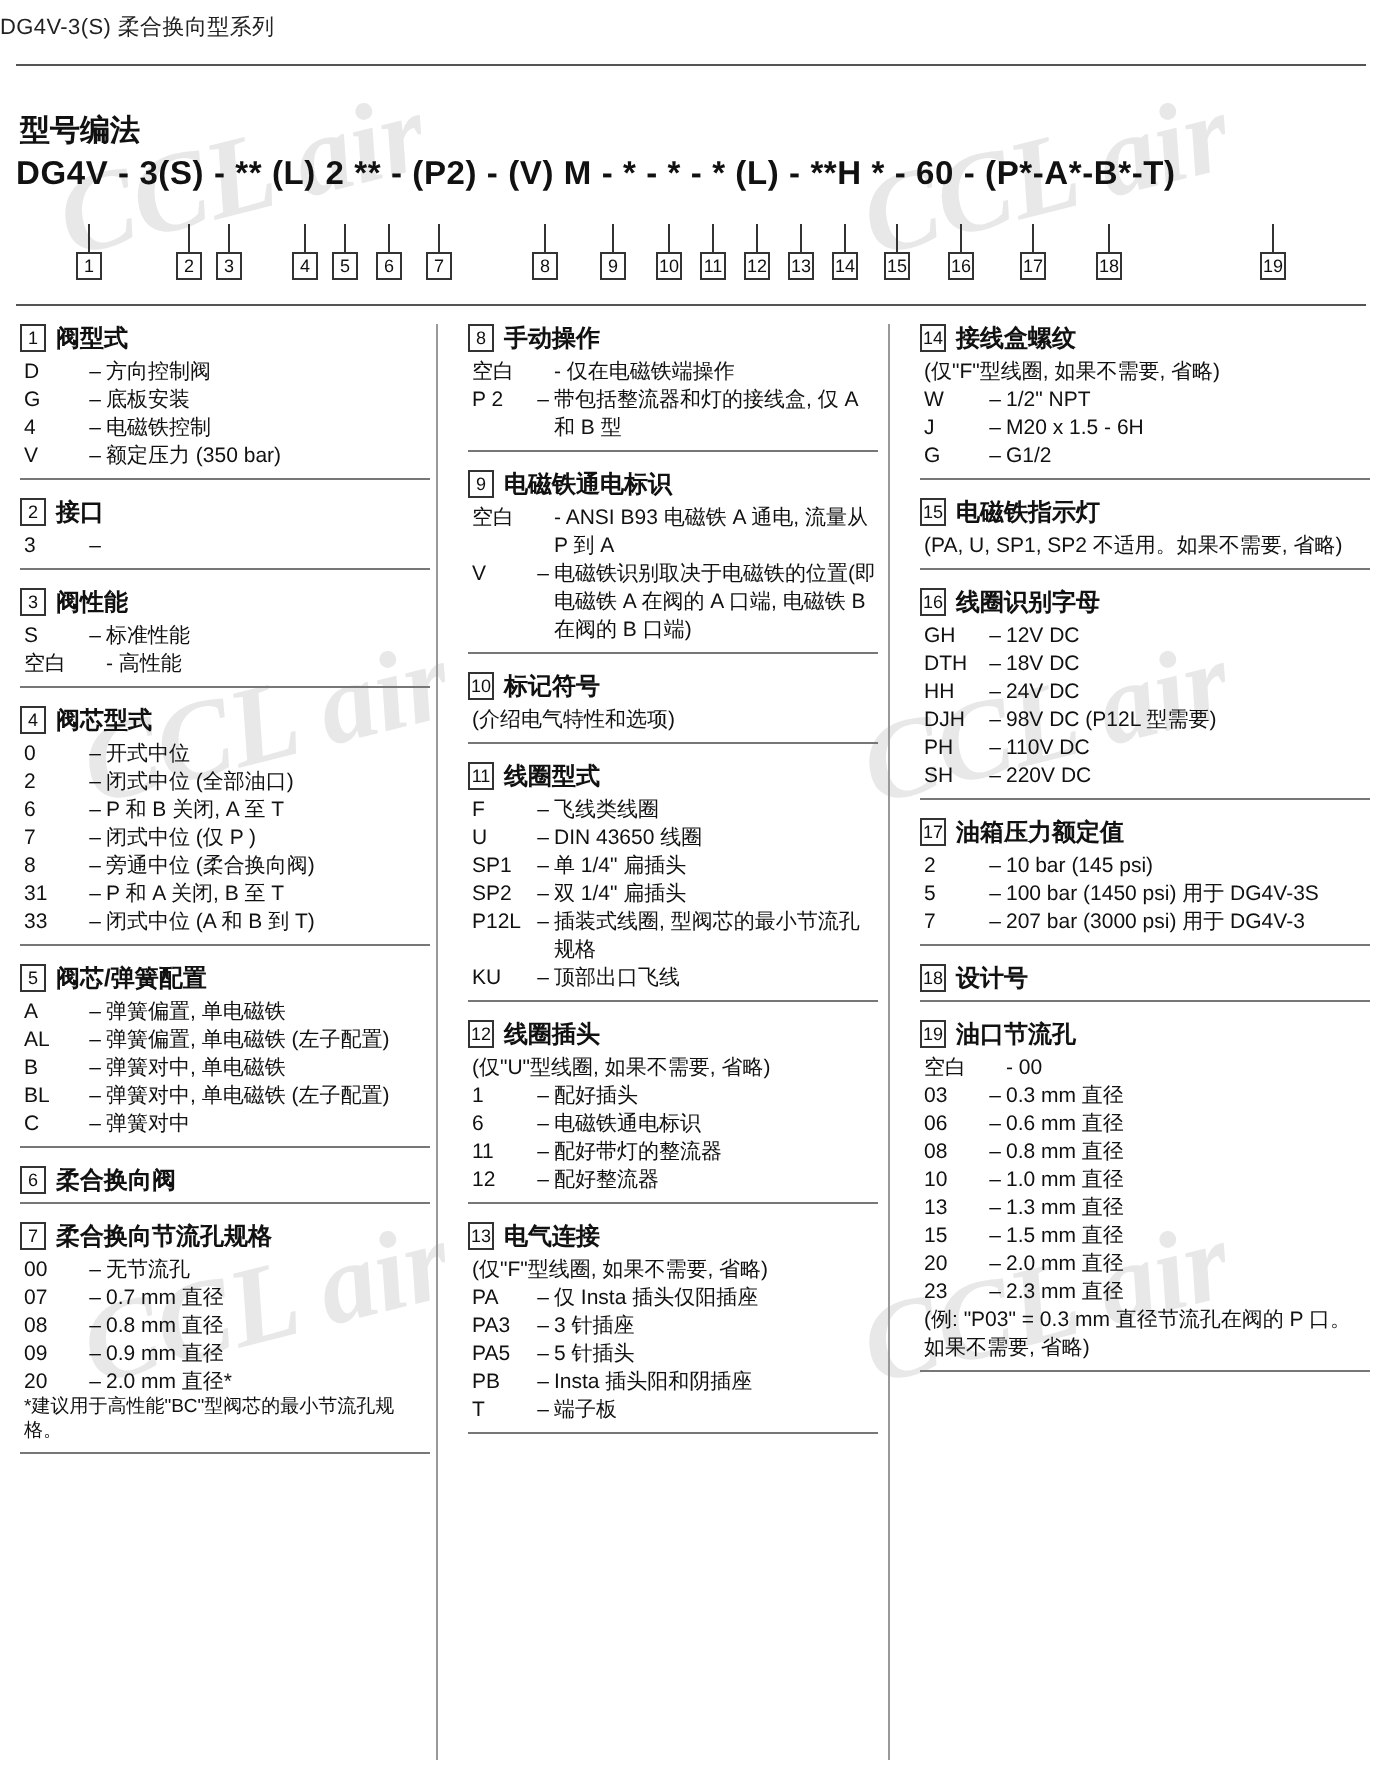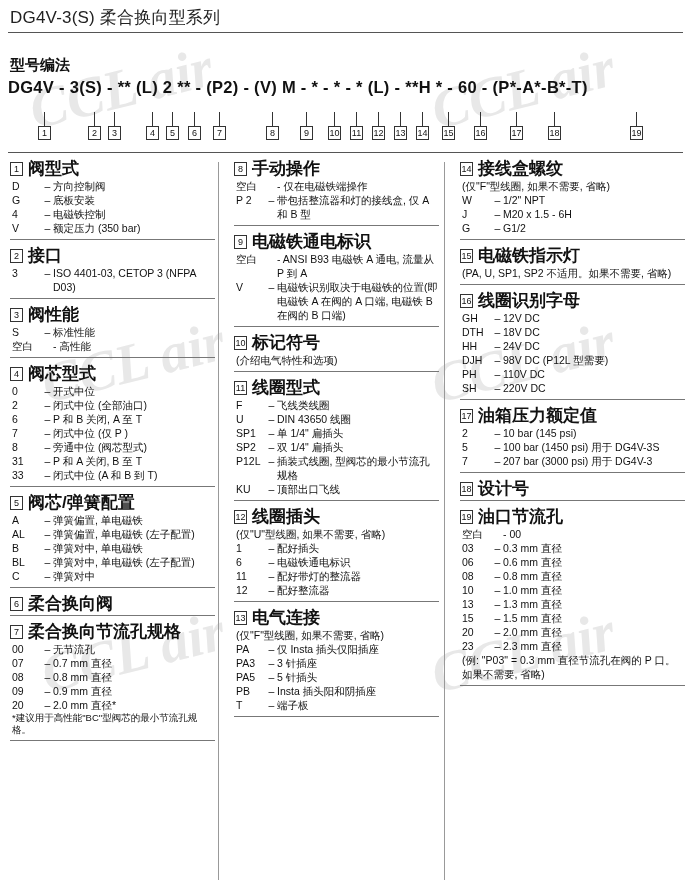--- a/index.html
+++ b/index.html
@@ -27,22 +27,22 @@
   .wm2{left:430px;top:56px;font-size:56px;transform:rotate(-14deg);}
   .wm3{left:40px;top:330px;font-size:56px;transform:rotate(-14deg);}
   .wm4{left:430px;top:330px;font-size:56px;transform:rotate(-14deg);}
   .wm5{left:40px;top:620px;font-size:56px;transform:rotate(-14deg);}
   .wm6{left:430px;top:620px;font-size:56px;transform:rotate(-14deg);}
 
   .layer{position:relative;z-index:2;}
 
   
   .doc-title{
-    position:absolute;left:10px;top:6px;
-    font-size:17px;letter-spacing:.2px;
+    position:absolute;left:0;top:6px;
+    font-size:11px;letter-spacing:.2px;
     color:#222;
   }
   .rule-top{
     position:absolute;left:8px;top:32px;width:675px;height:1px;background:#555;
   }
   .section-label{
     position:absolute;left:10px;top:56px;font-size:15px;font-weight:bold;color:#111;
   }
 
   
@@ -85,21 +85,21 @@
   .item{margin-bottom:9px;}
   .item-head{
     display:flex;align-items:flex-start;gap:5px;margin-bottom:3px;
   }
   .num{
     flex:0 0 auto;
     width:13px;height:14px;border:1px solid #333;
     font-size:9px;line-height:13px;text-align:center;
     box-sizing:border-box;background:#fff;
   }
-  .head-txt{font-size:17px;font-weight:bold;color:#111;line-height:14px;}
+  .head-txt{font-size:12px;font-weight:bold;color:#111;line-height:14px;}
   .lines{font-size:10.5px;line-height:14px;color:#111;padding-left:2px;}
   .lines .row{display:flex;}
   .lines .k{flex:0 0 auto;min-width:30px;white-space:nowrap;}
   .lines .dash{flex:0 0 auto;width:11px;text-align:center;}
   .lines .v{flex:1 1 auto;}
   .note{font-size:10.5px;line-height:14px;color:#111;padding-left:2px;}
   .underbar{
     border-bottom:1px solid #777;
     margin:4px 0 6px 0;height:0;
   }
@@ -200,21 +200,20 @@
         </div>
         <div class="item">
           <div class="item-head">
             <div class="num">2</div>
             <div class="head-txt">接口</div>
           </div>
           <div class="lines">
             <div class="row">
               <div class="k">3</div>
               <div class="dash">–</div>
-              <div class="v">ISO 4401-03, CETOP 3 (NFPA D03)</div>
             </div>
           </div>
           <div class="underbar"></div>
         </div>
         <div class="item">
           <div class="item-head">
             <div class="num">3</div>
             <div class="head-txt">阀性能</div>
           </div>
           <div class="lines">
@@ -253,21 +252,21 @@
               <div class="v">P 和 B 关闭, A 至 T</div>
             </div>
             <div class="row">
               <div class="k">7</div>
               <div class="dash">–</div>
               <div class="v">闭式中位 (仅 P )</div>
             </div>
             <div class="row">
               <div class="k">8</div>
               <div class="dash">–</div>
-              <div class="v">旁通中位 (阀芯型式)</div>
+              <div class="v">旁通中位 (柔合换向阀)</div>
             </div>
             <div class="row">
               <div class="k">31</div>
               <div class="dash">–</div>
               <div class="v">P 和 A 关闭, B 至 T</div>
             </div>
             <div class="row">
               <div class="k">33</div>
               <div class="dash">–</div>
               <div class="v">闭式中位 (A 和 B 到 T)</div>

